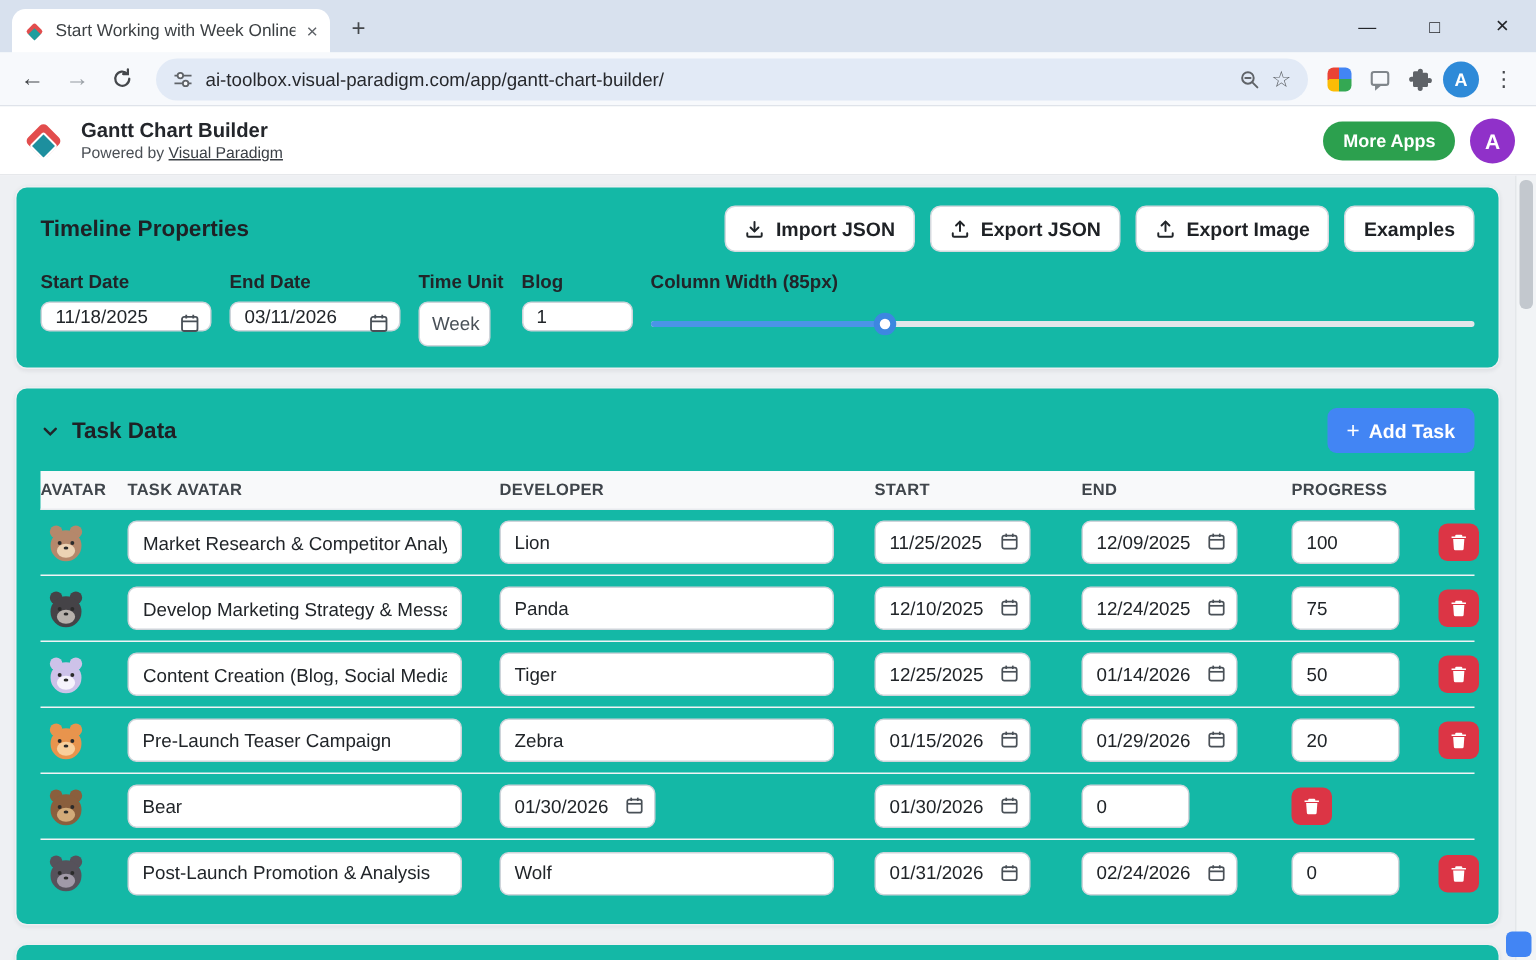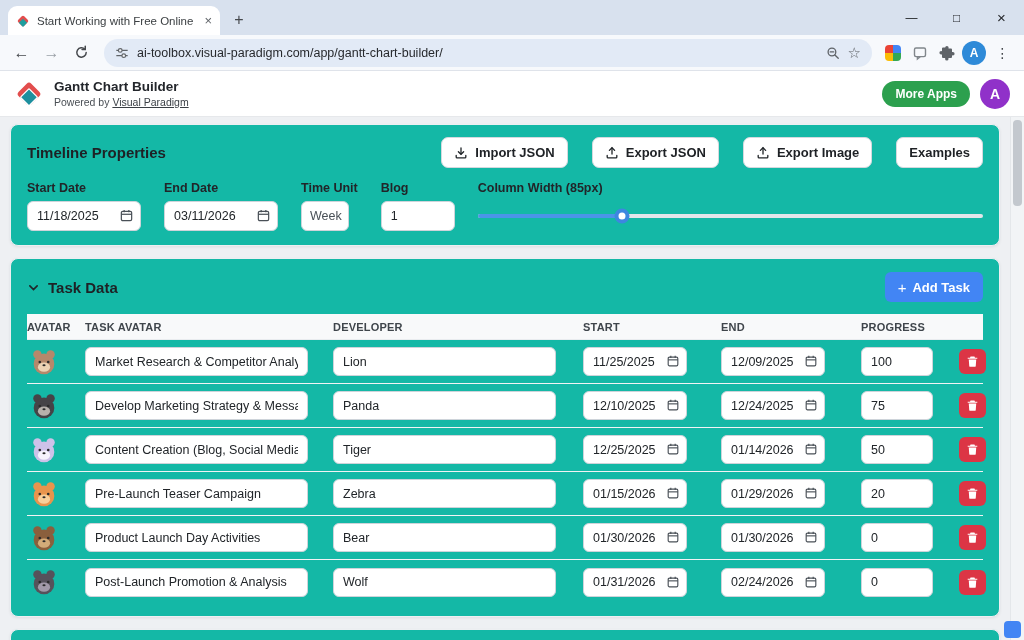--- a/index.html
+++ b/index.html
@@ -34,27 +34,27 @@
   .moreapps { margin-left:auto; background:var(--green,#2ca04e); color:#fff; border:none; border-radius:14px; padding:6px 13px; font-size:12px; font-weight:700; font-family:inherit; }
   .avatar-lg { width:30px; height:30px; border-radius:50%; background:var(--purple,#9031c9); color:#fff; font-size:14px; font-weight:700; display:flex; align-items:center; justify-content:center; }
 
   
   .content { position:relative; height:523px; background:#eef0f3; padding:7px 24px 0 10px; overflow:hidden; }
   .card { background:#14b8a6; border:1px solid #edeff2; border-radius:8px; box-shadow:0 1px 3px rgba(20,30,40,.08); }
 
   .card1 { padding:12px 16px 14px; }
   .c1head { display:flex; align-items:center; }
   .cardtitle { font-size:15px; font-weight:700; color:#1e2125; }
-  .btngroup { margin-left:auto; display:flex; gap:24px; }
+  .btngroup { margin-left:auto; display:flex; gap:10px; }
   .tbtn { display:inline-flex; align-items:center; gap:7px; height:31px; padding:0 12px; background:#fff; border:1px solid #d4d9de; border-radius:7px; font-size:13px; font-weight:600; color:#1e2125; font-family:inherit; }
 
-  .fieldsrow { display:flex; gap:23px; margin-top:13px; }
+  .fieldsrow { display:flex; gap:12px; margin-top:13px; }
   .field { display:flex; flex-direction:column; gap:6px; }
   .flabel { font-size:12.5px; font-weight:700; color:#212529; }
-  .finput { height:30px; border:1px solid #ced4da; border-radius:6px; background:#fff; font-size:12.5px; color:#212529; padding:0 9px; font-family:inherit; width:100%; }
+  .finput { height:20px; border:1px solid #ced4da; border-radius:6px; background:#fff; font-size:12.5px; color:#212529; padding:0 9px; font-family:inherit; width:100%; }
   .dwrap { position:relative; }
   .dwrap .finput, .dwrap .cinput { padding-right:26px; }
   .dwrap svg { position:absolute; right:7px; top:7px; }
   .w-sd { width:114px; } .w-step { width:74px; }
   .selbox { width:48px; height:30px; border:1px solid #ced4da; border-radius:6px; background:#fff; display:flex; align-items:center; justify-content:space-between; padding:0 8px; font-size:12.5px; }
   .f-cw { flex:1; }
   .sliderwrap { height:30px; display:flex; align-items:center; }
   .slider { position:relative; width:100%; height:4px; background:#e2e6ea; border-radius:2px; }
   .slider-fill { position:absolute; left:0; top:0; height:4px; background:#4b94e8; border-radius:2px; }
   .slider-thumb { position:absolute; top:50%; width:15px; height:15px; background:#fff; border:4px solid #3d87e0; border-radius:50%; transform:translate(-50%,-50%); }
@@ -83,21 +83,21 @@
 <body style="--blue: #4285f4; --red: #dc3545; --green: #2ca04e; --purple: #9031c9;">
 
 <div class="tabstrip">
   <div class="tab">
     <span>
       <svg width="14" height="14" viewBox="0 0 16 16">
           <rect x="3.2" y="3.2" width="9.6" height="9.6" rx="2" transform="rotate(45 8 8)" fill="#e24d4d"></rect>
           <rect x="6.2" y="6.2" width="6.6" height="6.6" transform="rotate(45 8 8)" fill="#1d9e9e"></rect>
         </svg>
     </span>
-    <span class="tab-title">Start Working with Free Online</span>
+    <span class="tab-title">Start Working with Week Online</span>
     <span class="tab-close">×</span>
   </div>
   <div class="newtab">+</div>
   <div class="wincontrols">
     <span class="winbtn">—</span>
     <span class="winbtn">□</span>
     <span class="winbtn" style="font-size:15px">×</span>
   </div>
 </div>
 
@@ -415,21 +415,20 @@
         <svg width="30" height="30" viewBox="0 0 32 32">
             <circle cx="9" cy="8" r="4.5" fill="var(--c1)"></circle>
             <circle cx="23" cy="8" r="4.5" fill="var(--c1)"></circle>
             <circle cx="16" cy="18" r="11" fill="var(--c1)"></circle>
             <ellipse cx="16" cy="21.5" rx="6.5" ry="5" fill="var(--c2)"></ellipse>
             <circle cx="11.5" cy="16" r="1.4" fill="#2b2b2b"></circle>
             <circle cx="20.5" cy="16" r="1.4" fill="#2b2b2b"></circle>
             <ellipse cx="16" cy="19.5" rx="1.7" ry="1.1" fill="#2b2b2b"></ellipse>
           </svg>
       </div>
-      <div><input class="cinput w-title" value="Product Launch Day Activities" style=""></div>
       <div><input class="cinput w-dev" value="Bear" style=""></div>
       <div class="dwrap w-date"><input class="cinput" value="01/30/2026" style=""><svg width="14" height="14" viewBox="0 0 16 16" fill="none" stroke="#495057" stroke-width="1.3">
             <rect x="2.5" y="3.5" width="11" height="10" rx="1.5"></rect>
             <line x1="2.5" y1="6.7" x2="13.5" y2="6.7"></line>
             <line x1="5.5" y1="2" x2="5.5" y2="4.6"></line>
             <line x1="10.5" y1="2" x2="10.5" y2="4.6"></line>
           </svg></div>
       <div class="dwrap w-date"><input class="cinput" value="01/30/2026" style=""><svg width="14" height="14" viewBox="0 0 16 16" fill="none" stroke="#495057" stroke-width="1.3">
             <rect x="2.5" y="3.5" width="11" height="10" rx="1.5"></rect>
             <line x1="2.5" y1="6.7" x2="13.5" y2="6.7"></line>

